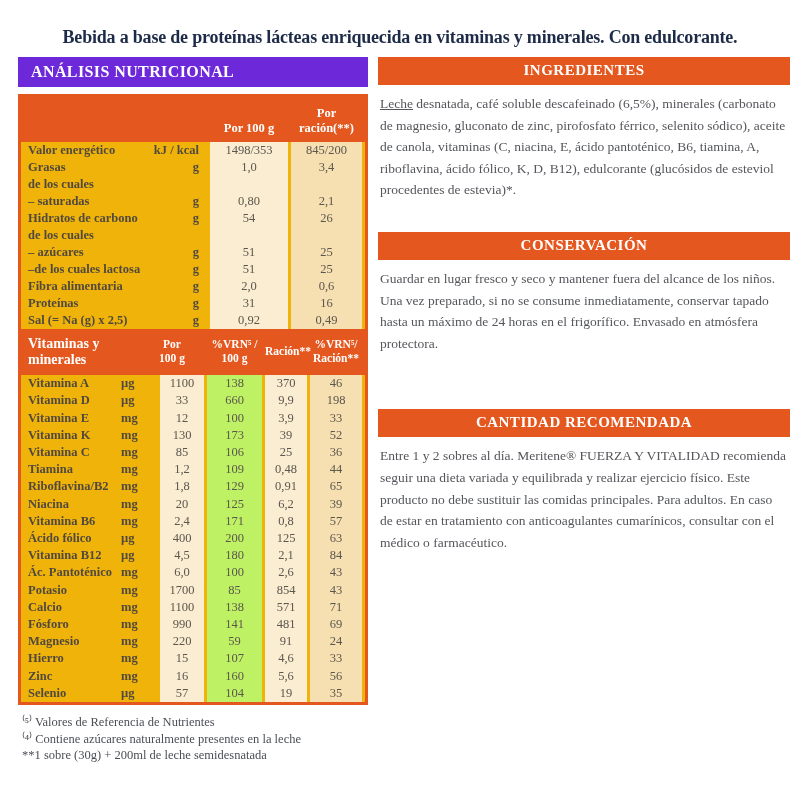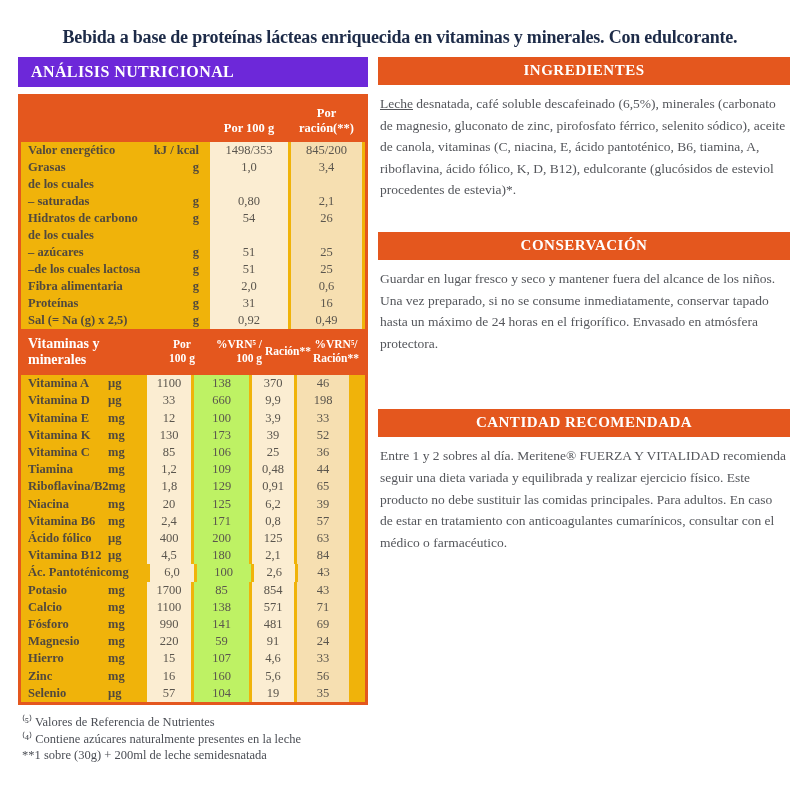--- a/index.html
+++ b/index.html
@@ -39,33 +39,33 @@
   .m-v2{width:71px;margin-left:3px;background:#f6dfb1;text-align:center;color:#5b564e;}
   .mbody{padding-right:3px;}
 
   .vhead{
     display:flex;background:#e4571e;color:#ffffff;font-weight:bold;
     align-items:center;padding:7px 3px 7px 0;
   }
   .vh-label{flex:1;padding-left:7px;font-size:14px;line-height:1.15;white-space:pre-line;}
   .vh-c{text-align:center;font-size:11.5px;line-height:1.2;white-space:pre-line;}
   .vh-c1{width:44px;margin-left:3px;}
-  .vh-c2{width:55px;margin-left:3px;text-align:right;}
+  .vh-c2{width:55px;margin-left:13px;}
   .vh-c3{width:42px;margin-left:3px;}
   .vh-c4{width:52px;margin-left:3px;}
 
   .vrow{display:flex;font-size:12.5px;line-height:17.2px;color:#51493e;}
   .v-label{flex:1;padding-left:7px;white-space:nowrap;font-weight:bold;}
   .v-unit{width:36px;text-align:left;font-weight:bold;}
   .v-c{margin-left:3px;text-align:center;color:#5b564e;}
   .v-c1{width:44px;background:#fbedd2;}
   .v-c2{width:55px;background:#bef264;text-align:center;}
   .v-c3{width:42px;background:#fbedd2;}
   .v-c4{width:52px;background:#f6dfb1;}
-  .vbody{padding-right:16px;}
+  .vbody{padding-right:3px;}
 
   .footnotes{margin-top:9px;padding-left:4px;font-size:12.5px;line-height:16.5px;color:#4b4e55;}
 
   
   .section-bar{
     background:#e4571e;color:#ffffff;font-weight:bold;font-size:15px;
     text-align:center;padding:5px 0 6px;letter-spacing:0.5px;
   }
   .section-text{
     margin:8px 2px 0;font-size:13.5px;line-height:1.6;color:#54565b;

